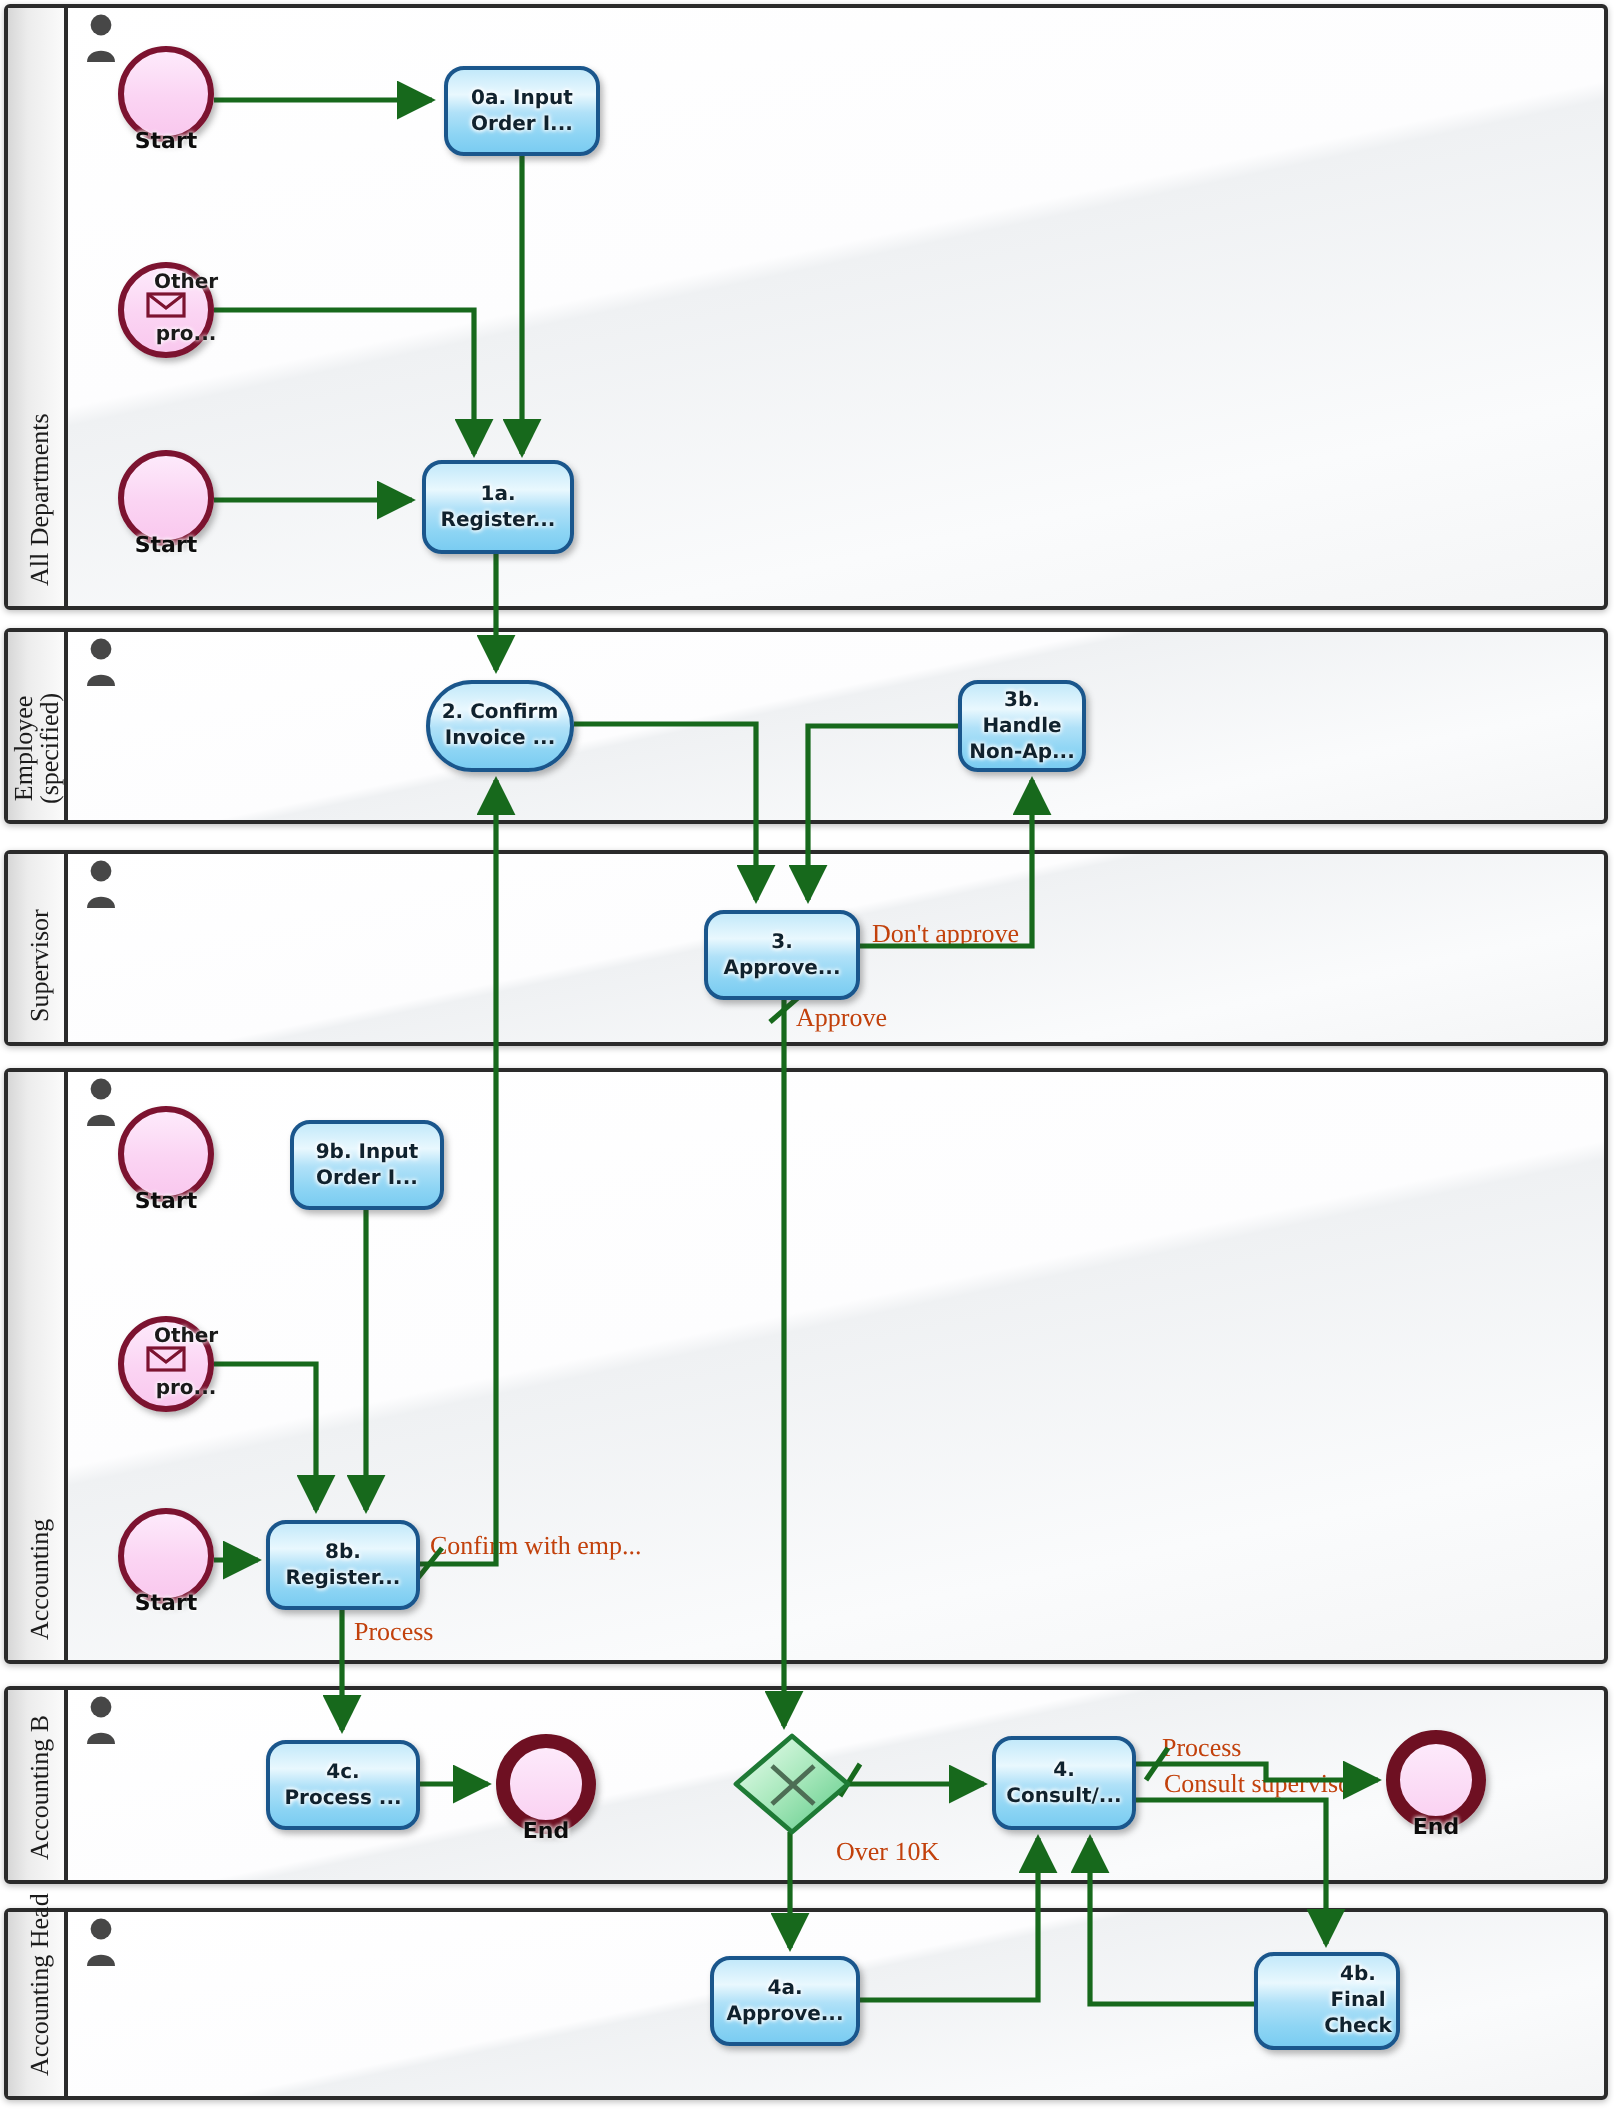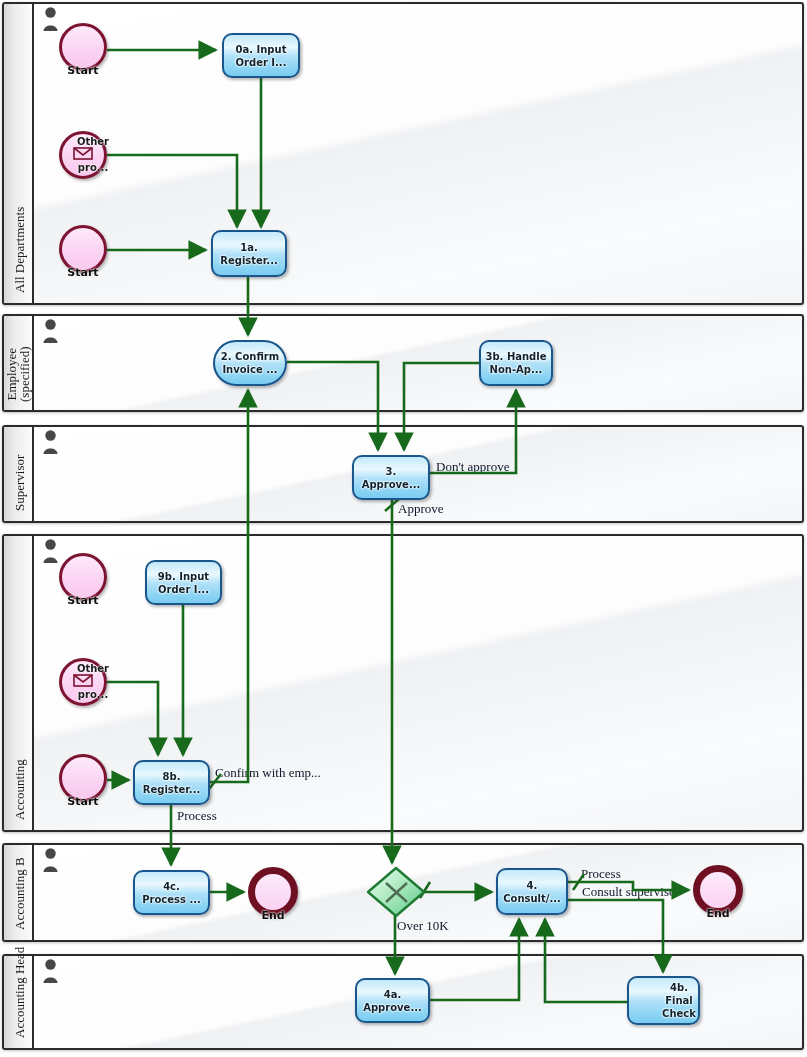--- a/index.html
+++ b/index.html
@@ -34,21 +34,21 @@
         display:flex;flex-direction:column;align-items:center;justify-content:center;}
   .event-end{width:50px;height:50px;border:7px solid #6e1022;
         background:linear-gradient(180deg,#fdeafb 0%,#fad2f2 100%);}
   .ev-label{font:bold 11px "DejaVu Sans",sans-serif;color:#0d0d0d;
         text-shadow:0 0 2px #fff,0 0 2px #fff;line-height:11px;margin-top:46px;}
   .msg-label{font:bold 10px "DejaVu Sans",sans-serif;color:#1a1a1a;line-height:10px;
         text-shadow:0 0 2px #fff,0 0 2px #fff;margin-left:20px;}
   .msg-ico{margin:-1px 0;}
   
   #wires{position:absolute;left:0;top:0;z-index:2;pointer-events:none;}
-  .flow-label{position:absolute;z-index:1;font:13px "Liberation Serif",serif;color:#0f172a;
+  .flow-label{position:absolute;z-index:1;font:13px "Liberation Serif",serif;color:#c2410c;
         white-space:nowrap;text-align:center;}
 </style>
 </head>
 <body>
 
 <div id="stage">
 
   <div class="lane" style="top:2px;height:303px;">
     <div class="lane-head">
       <span class="lane-label ll-1">All Departments</span>
@@ -119,21 +119,21 @@
           <circle cx="8.5" cy="5.5" r="5.2" fill="#474747"></circle>
           <path d="M1.5 24 C1.5 16.5 15.5 16.5 15.5 24 Z" fill="#474747"></path>
         </svg>
     </span>
   </div>
 
   <div class="flow-label" style="left:436px;top:459px;">Don't approve</div>
   <div class="flow-label" style="left:398px;top:501px;">Approve</div>
   <div class="flow-label" style="left:215px;top:765px;">Confirm with emp...</div>
   <div class="flow-label" style="left:177px;top:808px;">Process</div>
-  <div class="flow-label" style="left:397px;top:918px;">Over 10K</div>
+  <div class="flow-label" style="left:397px;top:918px;padding-left:21px;">Over 10K</div>
   <div class="flow-label" style="left:581px;top:866px;">Process</div>
   <div class="flow-label" style="left:582px;top:884px;">Consult supervisor</div>
 
   <svg id="wires" width="807" height="1057">
     <defs>
       <marker id="ah" viewBox="0 0 10 10" refX="9" refY="5" markerWidth="7.5" markerHeight="7.5" orient="auto">
         <path d="M0,0 L10,5 L0,10 Z" fill="#17691c"></path>
       </marker>
     </defs>
     <g stroke="#17691c" stroke-width="2.6" fill="none">
@@ -188,21 +188,21 @@
   </div>
   <div class="node task" style="left:211px;top:230px;width:76px;height:47px;">
     <span class="task-label">1a.
 Register...</span>
   </div>
 
   <div class="node task" style="left:213px;top:340px;width:74px;height:46px;border-radius:23px;">
     <span class="task-label">2. Confirm
 Invoice ...</span>
   </div>
-  <div class="node task" style="left:479px;top:340px;width:74px;height:46px;">
+  <div class="node task" style="left:479px;top:340px;width:64px;height:46px;">
     <span class="task-label">3b. Handle
 Non-Ap...</span>
   </div>
 
   <div class="node task" style="left:352px;top:455px;width:78px;height:45px;">
     <span class="task-label">3.
 Approve...</span>
   </div>
 
   <div class="node event" style="left:59px;top:553px;">

